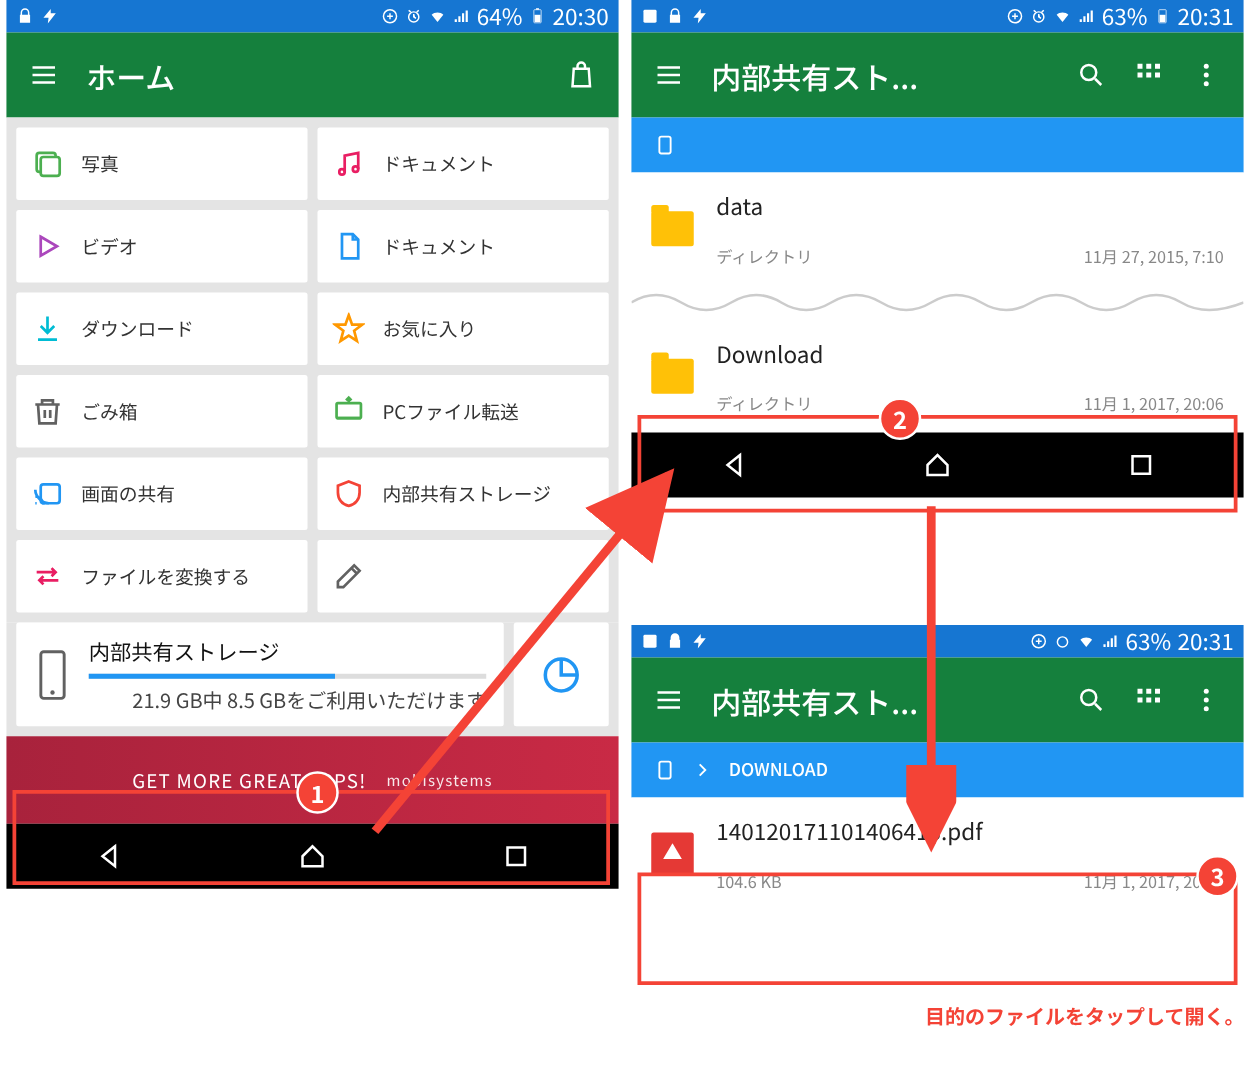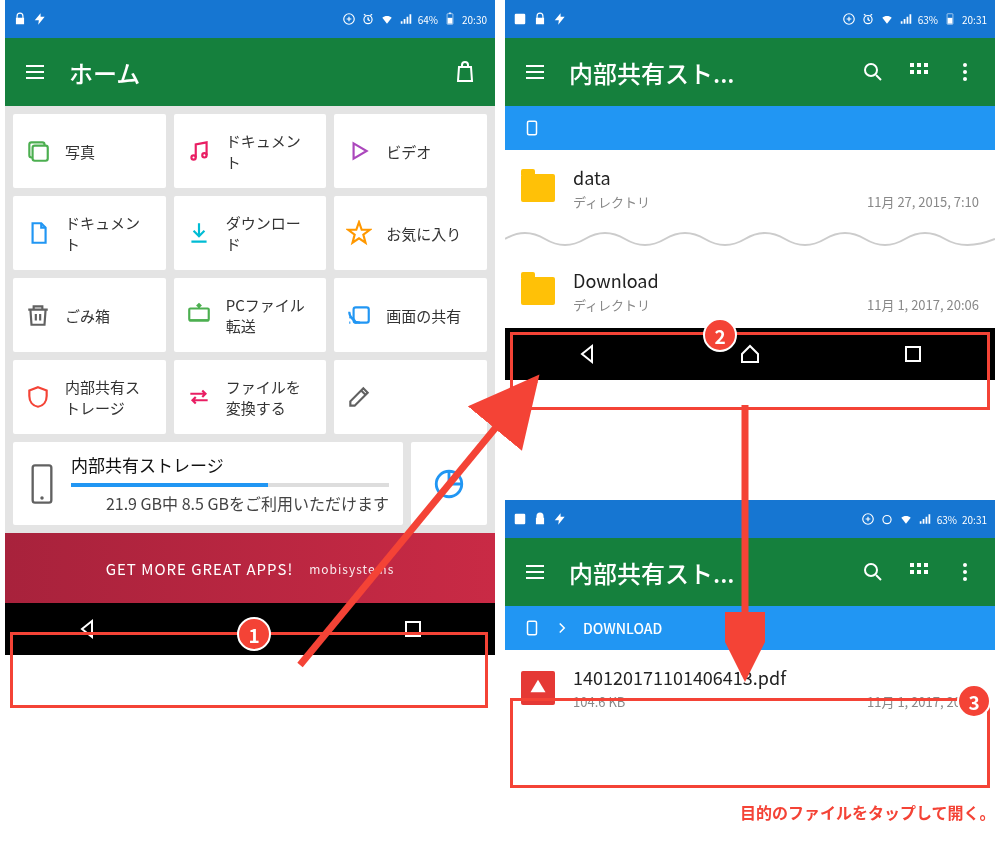--- a/index.html
+++ b/index.html
@@ -1,30 +1,30 @@
 <!DOCTYPE html>
 <html><head>
 <meta charset="utf-8">
 <style>
 *{margin:0;padding:0;box-sizing:border-box;font-family:"Hiragino Kaku Gothic ProN","Noto Sans CJK JP",sans-serif}
 body{background:#fff;width:1000px;height:868px;position:relative}
 .phone{position:absolute;background:#fff;overflow:hidden}
 .phone1{left:5px;top:0;width:490px;height:868px}
 .phone2{left:505px;top:0;width:490px;height:490px}
 .phone3{left:505px;top:500px;width:490px;height:310px}
-.statusbar{height:38px;background:#1676d2;display:flex;align-items:center;justify-content:space-between;padding:0 8px;color:#fff;font-size:10px}
+.statusbar{height:26px;background:#1676d2;display:flex;align-items:center;justify-content:space-between;padding:0 8px;color:#fff;font-size:18px}
 .sb-left svg,.sb-right svg{width:14px;height:14px;fill:#fff;vertical-align:middle}
 .sb-left{display:flex;gap:6px;align-items:center}
 .sb-right{display:flex;gap:5px;align-items:center}
 .appbar{height:68px;background:#15803d;display:flex;align-items:center;padding:0 18px;color:#fff;gap:22px}
 .appbar .title{font-size:24px;font-weight:500;flex:1;white-space:nowrap;overflow:hidden;text-overflow:ellipsis}
 .appbar svg{width:24px;height:24px;fill:#fff}
 .breadcrumb{height:44px;background:#2196f3;display:flex;align-items:center;padding:0 18px;color:#fff;gap:12px;font-size:14px;font-weight:500}
 .breadcrumb svg{width:18px;height:18px;fill:#fff}
-.tiles{background:#e4e4e4;padding:8px;display:grid;grid-template-columns:1fr 1fr 1fr;gap:8px}
+.tiles{background:#e4e4e4;padding:8px;display:grid;grid-template-columns:1fr 1fr;gap:8px}
 .tile{background:#fff;border-radius:2px;padding:16px 12px;display:flex;align-items:center;gap:14px;font-size:15px;color:#333}
 .tile svg{width:26px;height:26px;flex:none}
 .storage-row{background:#e4e4e4;padding:0 8px 8px;display:flex;gap:8px}
 .storage{background:#fff;flex:1;border-radius:2px;padding:10px 14px;position:relative}
 .storage-h{display:flex;align-items:center;gap:14px}
 .storage-h svg{width:30px;height:42px;flex:none}
 .storage-title{font-size:17px;color:#111}
 .storage-bar{height:4px;background:#ddd;margin-top:6px;position:relative}
 .storage-bar::before{content:'';position:absolute;left:0;top:0;height:100%;width:62%;background:#2196f3}
 .storage-txt{text-align:right;font-size:16px;color:#444;margin-top:4px}
@@ -32,21 +32,21 @@
 .pie svg{width:34px;height:34px}
 .banner{height:70px;background:linear-gradient(90deg,#a8223c,#c92a45);display:flex;align-items:center;justify-content:center;gap:16px;color:#fff;font-size:15px;letter-spacing:1px}
 .navbar{height:52px;background:#000;display:flex;align-items:center;justify-content:space-around}
 .navbar svg{width:24px;height:24px;fill:#fff}
 .list{background:#fff}
 .row{display:flex;align-items:center;padding:14px 16px;gap:18px;position:relative}
 .folder-ic{width:34px;height:28px;background:#ffc107;border-radius:2px;position:relative;flex:none}
 .folder-ic::before{content:'';position:absolute;left:0;top:-5px;width:14px;height:6px;background:#ffc107;border-radius:2px 2px 0 0}
 .pdf-ic{width:34px;height:34px;background:#e53935;border-radius:2px;flex:none;display:flex;align-items:center;justify-content:center}
 .pdf-ic svg{width:20px;height:20px;fill:#fff}
-.row-main{flex:1;display:flex;flex-direction:column;gap:2px}
+.row-main{flex:1;display:flex;flex-direction:column;gap:17px}
 .row-title{font-size:18px;color:#222}
 .row-sub{display:flex;justify-content:space-between;font-size:13px;color:#888}
 .wavy{height:28px;background:#fff;position:relative;overflow:hidden}
 .wavy svg{position:absolute;width:100%;height:28px}
 .redbox{position:absolute;border:3px solid #f44336;pointer-events:none}
 .badge{width:34px;height:34px;background:#f44336;border-radius:50%;display:flex;align-items:center;justify-content:center;color:#fff;font-size:19px;font-weight:700;position:absolute;border:2px solid #fff}
 .arrow{position:absolute;z-index:50}
 .caption{position:absolute;color:#f44336;font-size:16px;font-weight:600}
 .ic-green{fill:none;stroke:#4caf50;stroke-width:2}
 .ic-pink{fill:none;stroke:#e91e63;stroke-width:2}

